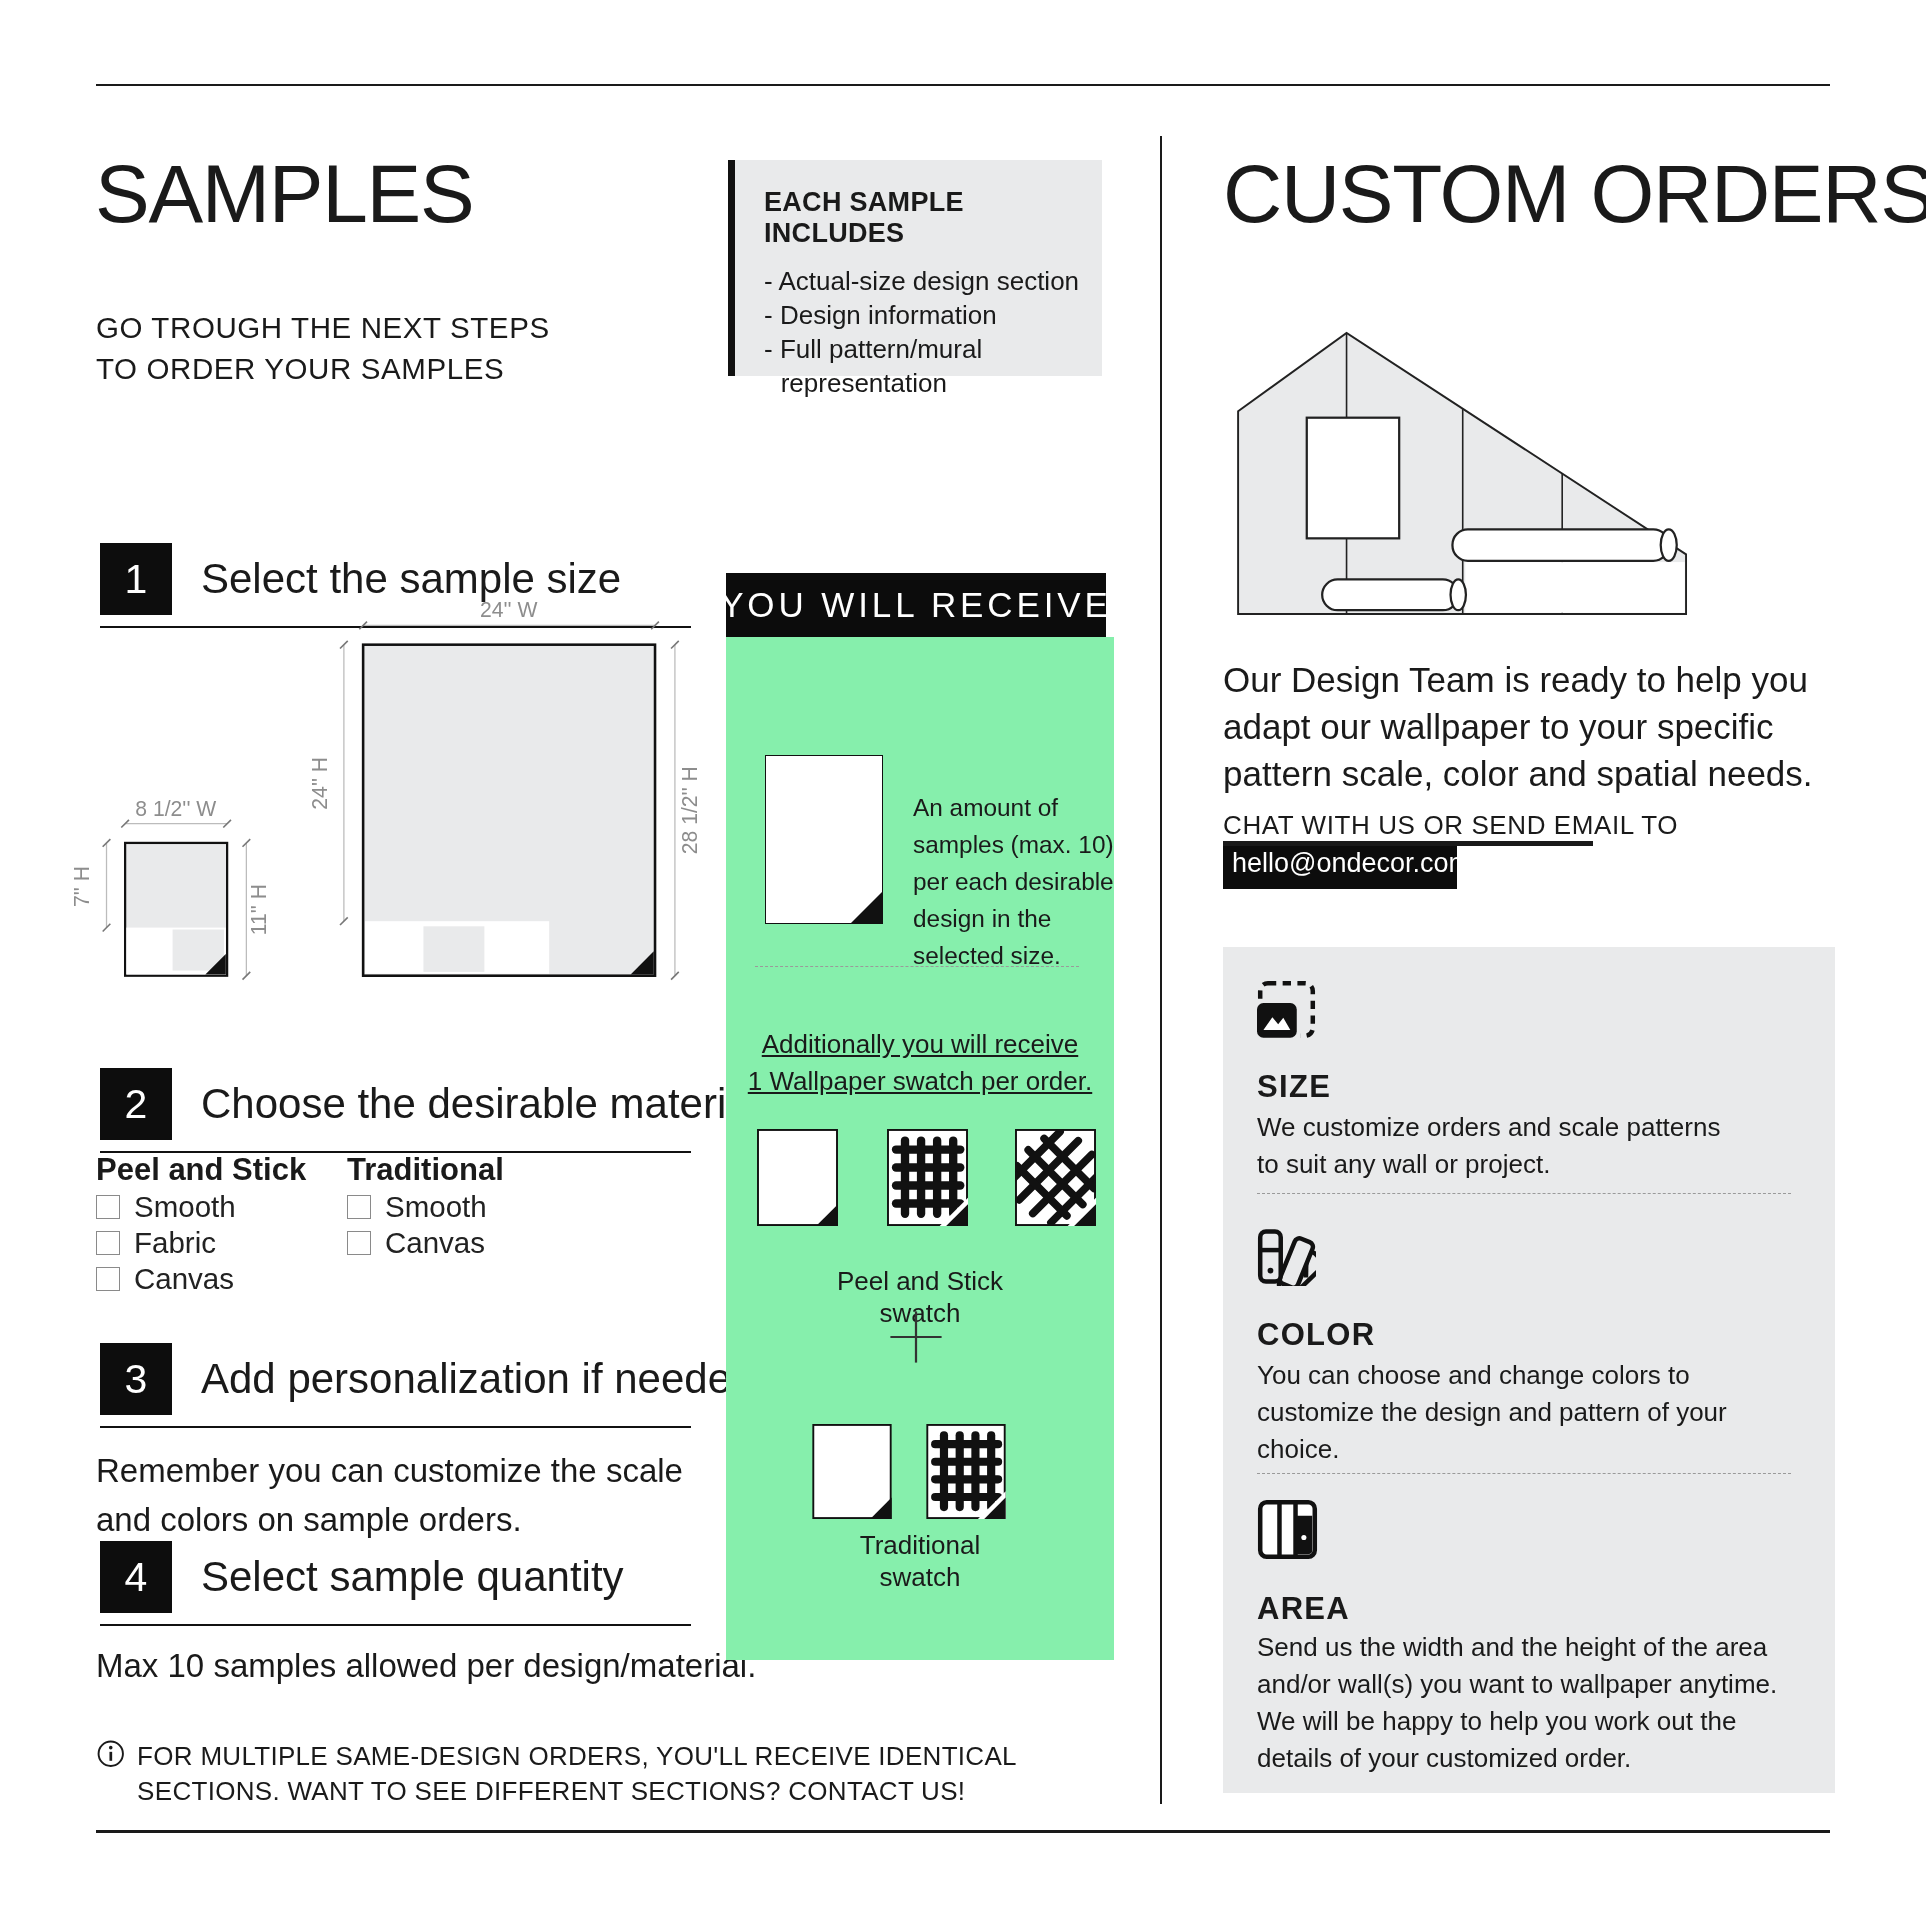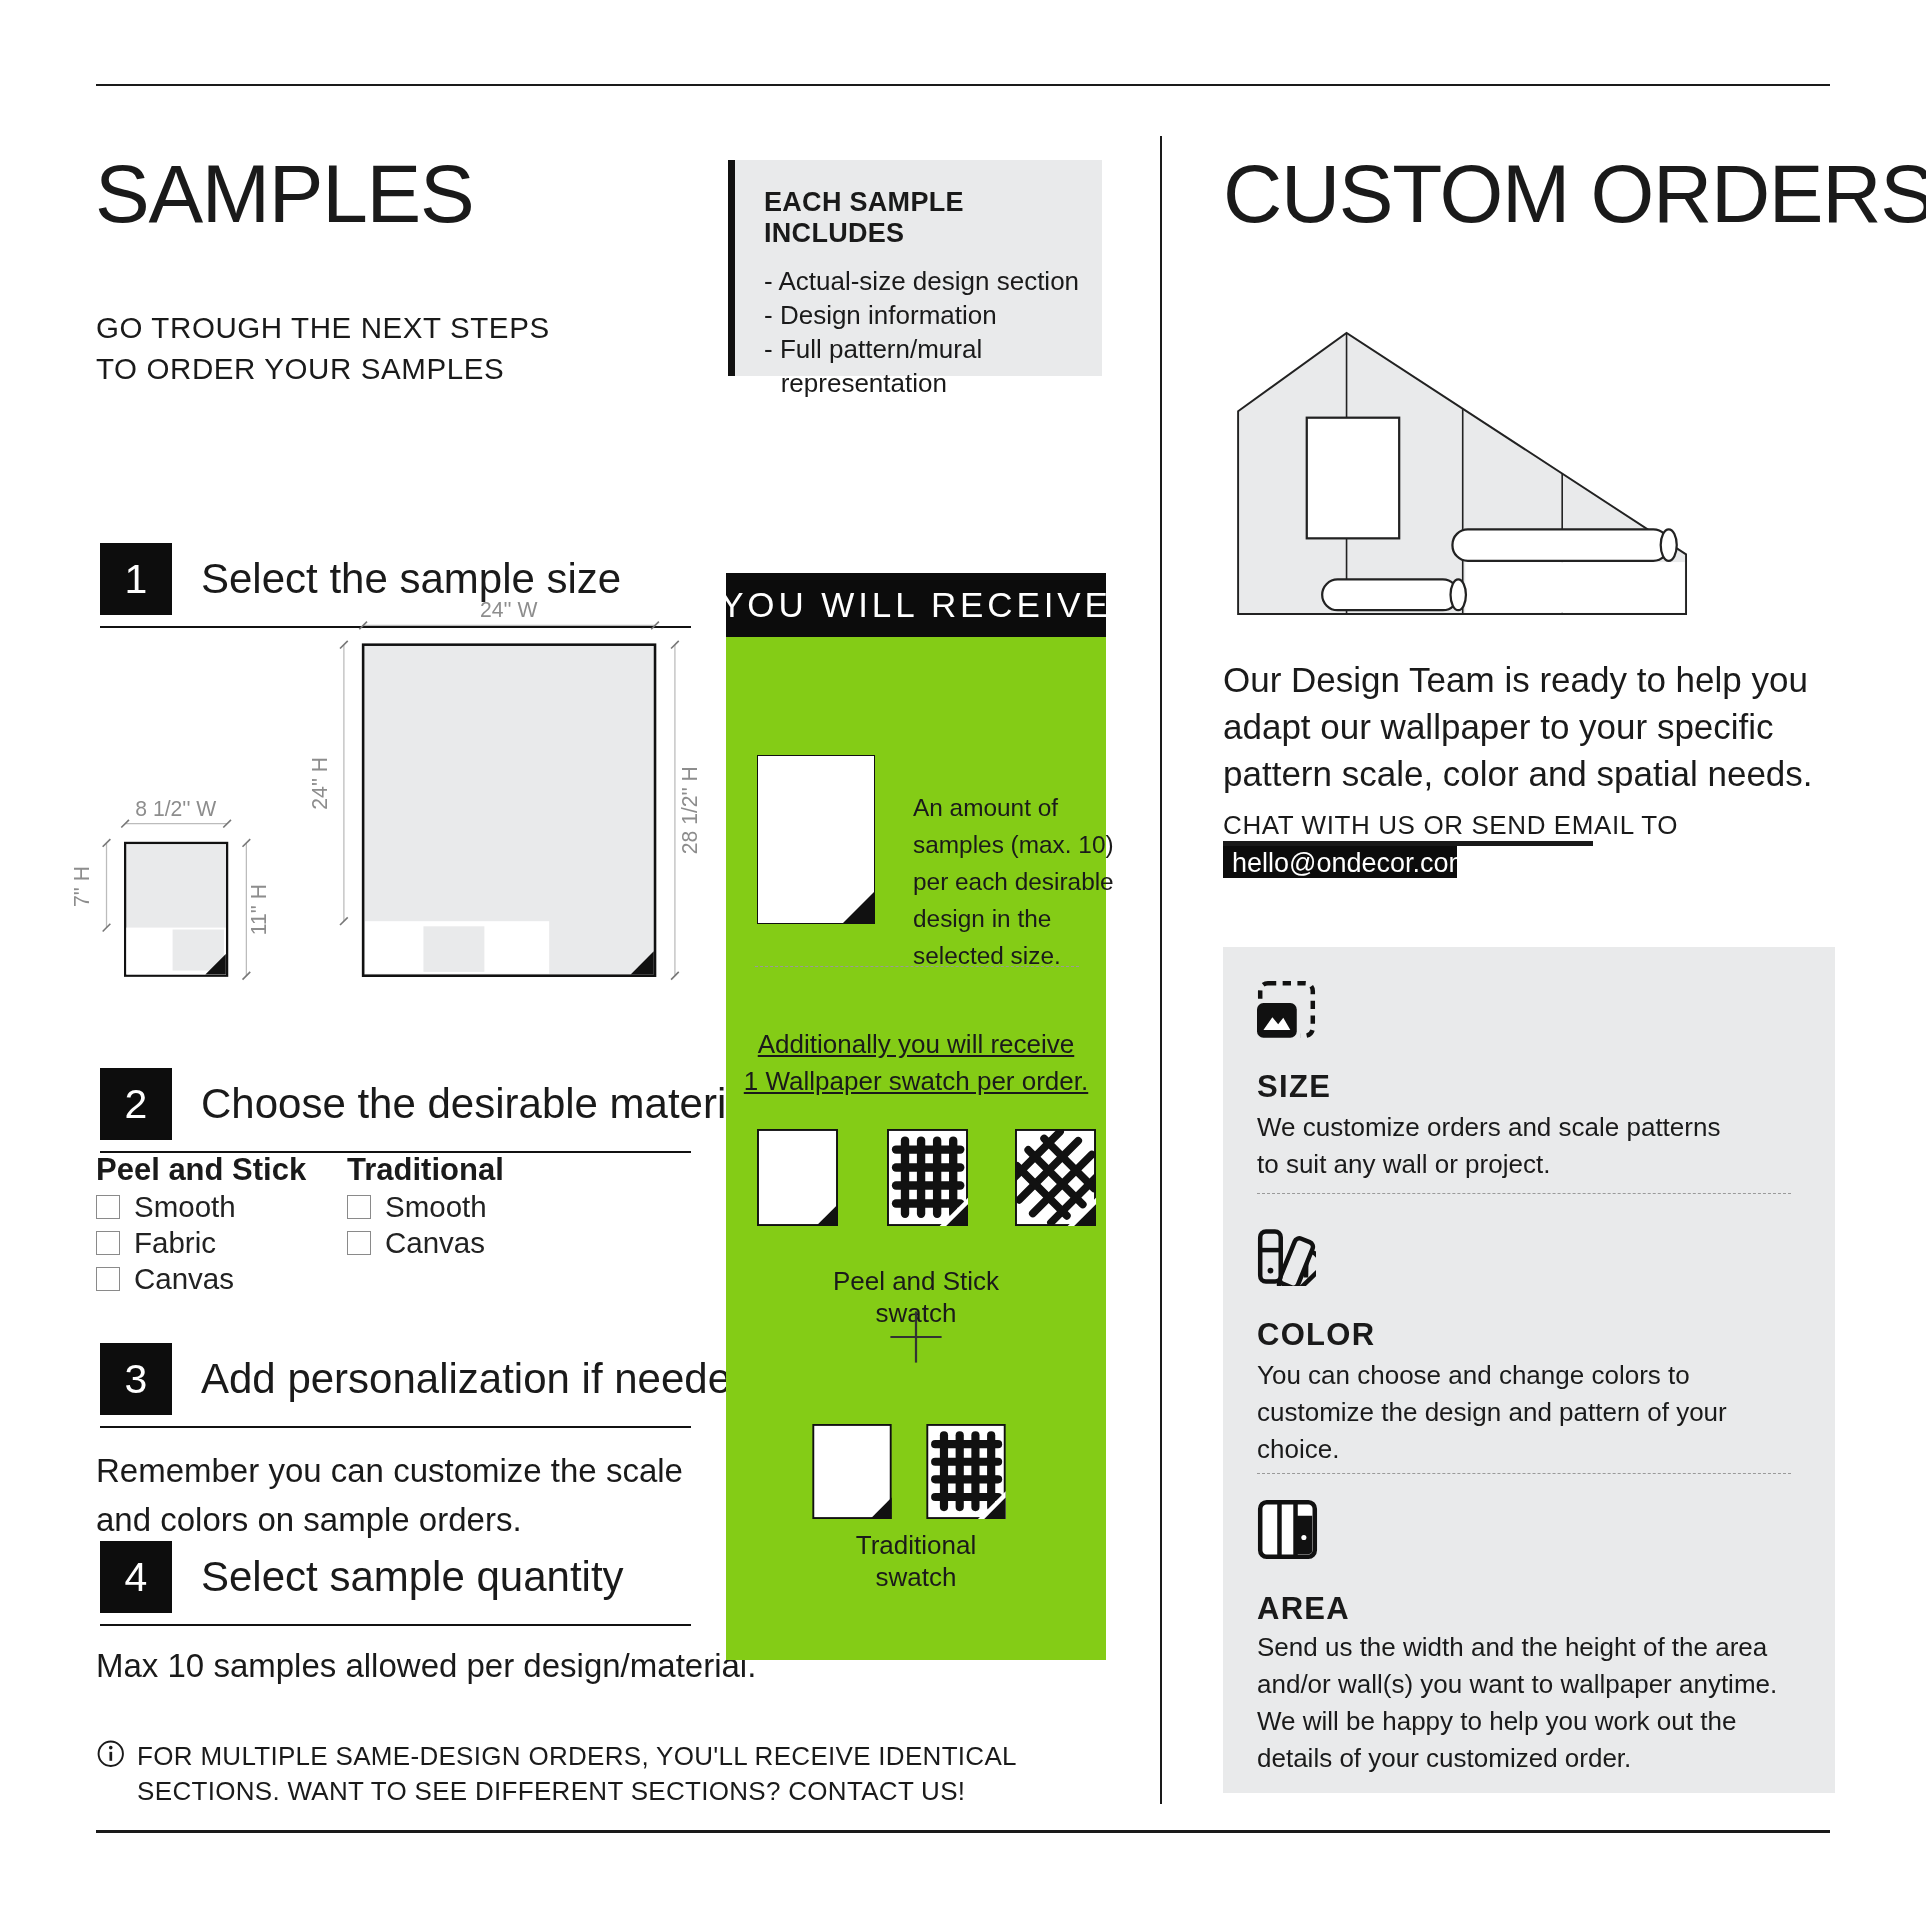--- a/index.html
+++ b/index.html
@@ -25,21 +25,21 @@
   
   .mat-title{font-size:31px;font-weight:700;}
   .mat-row{display:flex;align-items:center;gap:14px;margin-top:2px;font-size:29.5px;font-weight:300;color:#222;}
   .cbx{width:22px;height:22px;border:1.6px solid #8a8a8a;flex:none;}
   
   .note{display:flex;gap:11.6px;align-items:flex-start;}
   .note-text{font-size:26px;font-weight:300;line-height:35px;letter-spacing:0.3px;}
   
   .rec-bar{background:#0c0c0c;color:#fff;display:flex;align-items:center;justify-content:center;
            font-size:35px;font-weight:300;letter-spacing:3.9px;white-space:nowrap;}
-  .rec-panel{background:#84cc16;}
+  .rec-panel{background:#86efac;padding-left:8px;}
   .sheet{background:#fff;border:1.9px solid #111;box-sizing:border-box;position:relative;}
   .sheet::after{content:"";position:absolute;right:-0.6px;bottom:-0.6px;width:0;height:0;
                 border-left:33px solid transparent;border-bottom:33px solid #111;}
   .amount{font-size:24.4px;font-weight:400;line-height:37px;white-space:nowrap;}
   .dashline{border-top:1.9px dashed #9a9a9a;}
   .centered{text-align:center;width:100%;}
   .t40{font-size:26px;font-weight:400;line-height:37px;}
   .t40l{font-size:26px;font-weight:400;line-height:32px;}
   
   .c-intro{font-size:35px;font-weight:300;line-height:47px;white-space:nowrap;}
@@ -286,21 +286,21 @@
   </svg>
 
   <div class="abs c-intro" style="left:1223px;top:656px;">
     <div>Our Design Team is ready to help you</div>
     <div>adapt our wallpaper to your specific</div>
     <div>pattern scale, color and spatial needs.</div>
   </div>
 
   <div class="abs chat" style="left:1223px;top:810px;">CHAT WITH US OR SEND EMAIL TO</div>
   <div class="abs rule" style="left:1223px;top:841px;width:370px;height:4.5px;"></div>
-  <div class="abs chip" style="left:1223px;top:846px;width:234px;height:32px;text-align:right;">hello@ondecor.com</div>
+  <div class="abs chip" style="left:1223px;top:846px;width:234px;height:43px;text-align:right;">hello@ondecor.com</div>
 
   <div class="abs c-box" style="left:1223px;top:947px;width:612px;height:846px;">
 
     <svg class="abs" style="left:34px;top:33px;" width="59" height="59" viewBox="0 0 92 92">
       <rect x="5" y="5" width="82" height="82" rx="12" fill="none" stroke="#111" stroke-width="7" stroke-dasharray="13 10"></rect>
       <rect x="-4" y="30" width="72" height="66" fill="#e9eaeb"></rect>
       <rect x="0" y="36" width="62" height="54" rx="10" fill="#111"></rect>
       <path d="M10,78 L24,58 L33,69 L41,59 L52,78 Z" fill="#ffffff"></path>
     </svg>
     <div class="abs feat-label" style="left:34px;top:122px;">SIZE</div>

